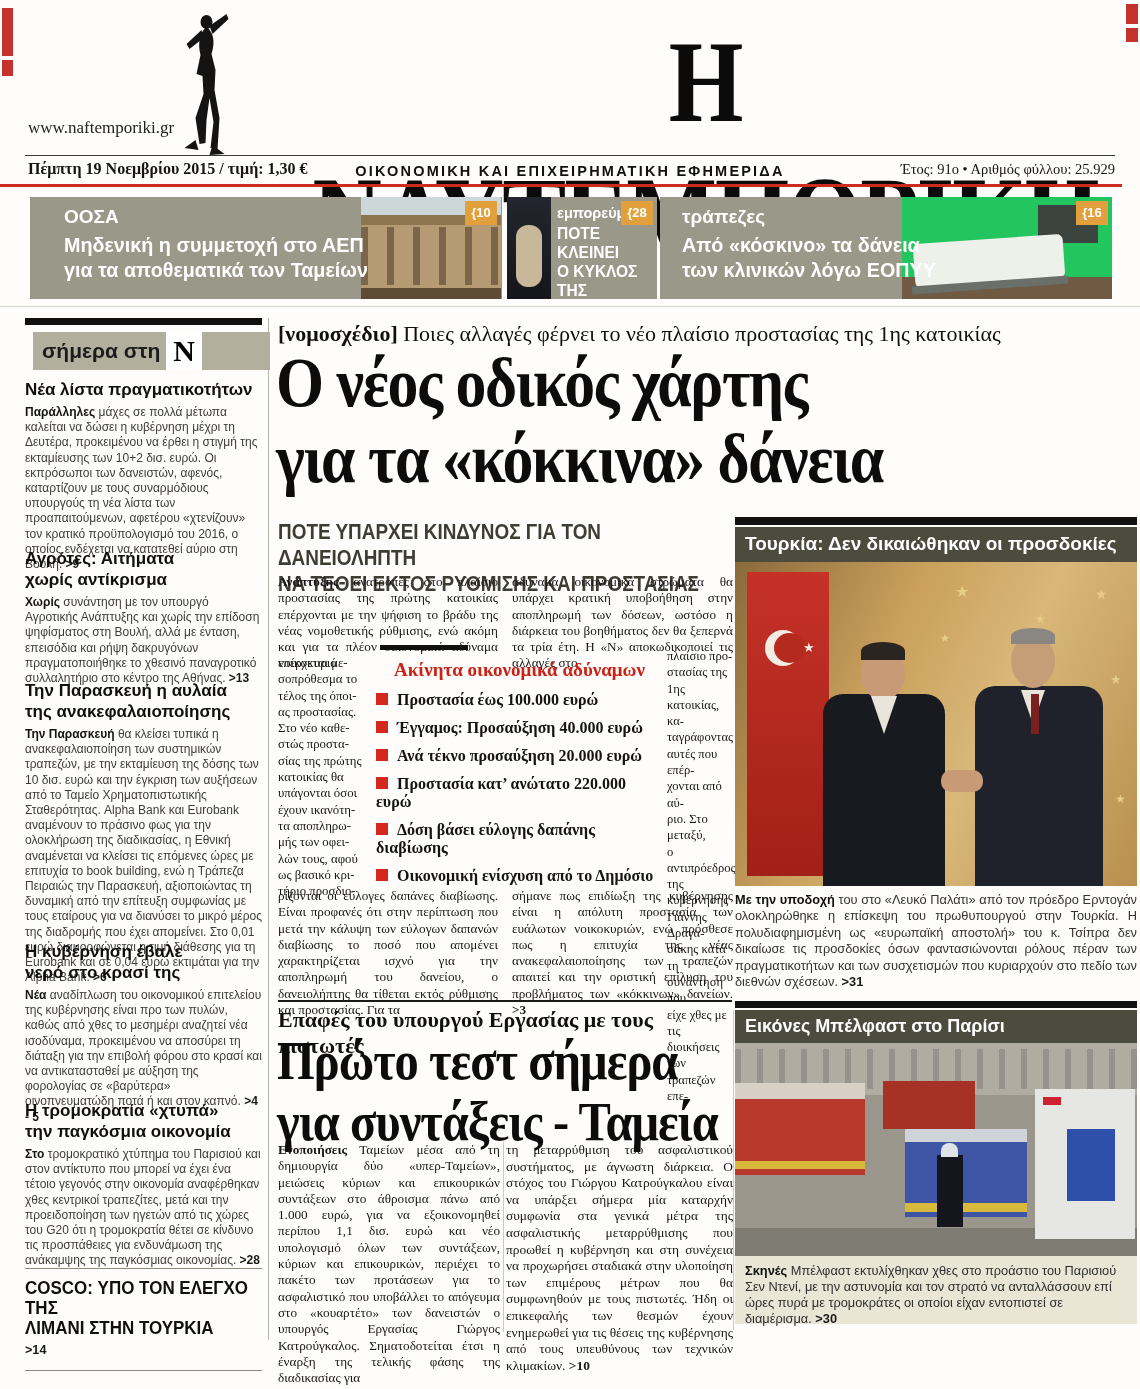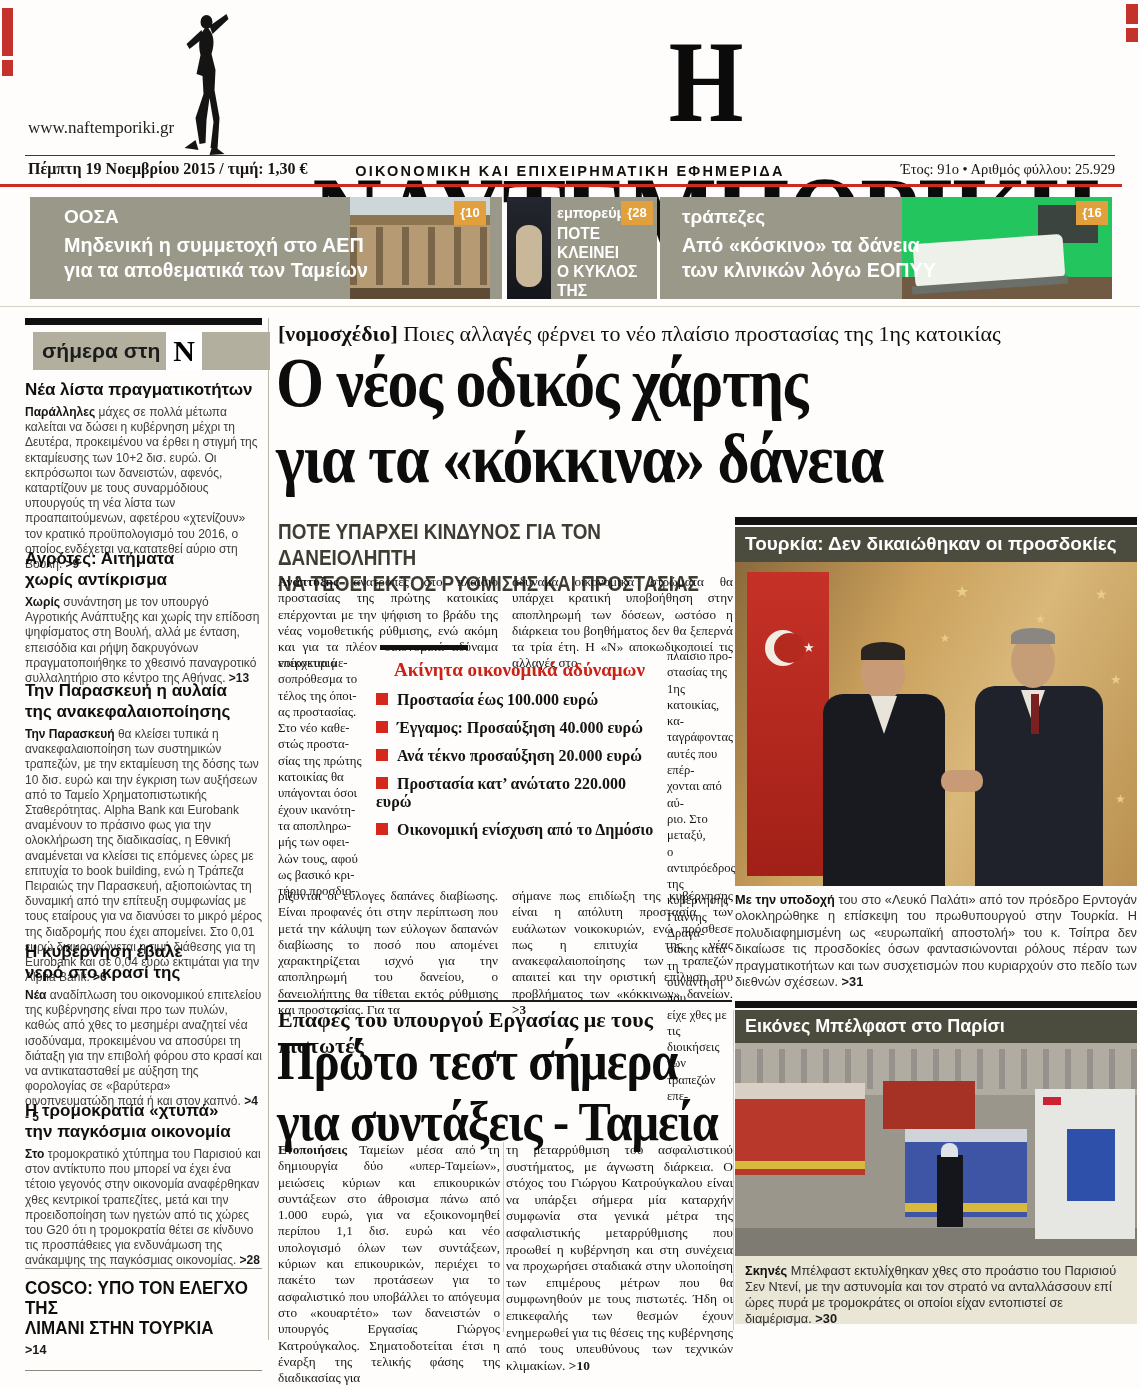--- a/index.html
+++ b/index.html
@@ -99,21 +99,21 @@
   .tk-cres-in{position:absolute;left:27px;top:61px;width:31px;height:30px;border-radius:50%;background:#b52a1f;}
   .tk-star{position:absolute;color:#f3ece2;font-size:13px;}
   .gold-star{position:absolute;color:#e8cd85;}
   .man{position:absolute;border-radius:20px 20px 0 0;}
   .head{position:absolute;border-radius:50%;}
   .shirt{position:absolute;background:#e8e4da;clip-path:polygon(0 0,100% 0,50% 100%);}
   #paris-photo{left:735px;top:1043px;width:402px;height:213px;background:#9a968c;}
   .pr-bldg{position:absolute;left:0;top:0;width:402px;height:52px;background:#b1aca1;}
   .pr-win{position:absolute;left:0;top:6px;width:402px;height:40px;
       background:repeating-linear-gradient(90deg,rgba(70,70,75,.25) 0 6px,transparent 6px 22px);}
-  #teaser1-photo{right:12px;width:140px;background:#b59a74;}
+  #teaser1-photo{right:1px;width:140px;background:#b59a74;}
   #teaser2-photo{left:0;width:44px;background:linear-gradient(#23262e,#14161b);}
   #teaser3-photo{right:0;width:210px;background:#22c55e;}
 </style>
 </head>
 <body>
 
 <div id="page">
 
   <div class="abs pmark" style="left:2px;top:8px;width:11px;height:48px;"></div>
   <div class="abs pmark" style="left:2px;top:60px;width:11px;height:16px;"></div>
@@ -286,20 +286,21 @@
     <b class="pageref">&gt;3</b>
   </div>
 
   <div class="abs" id="factbox">
     <div class="topline"></div>
     <h4>Ακίνητα οικονομικά αδύναμων</h4>
     <div class="fb-item"><span class="fb-sq"></span><span>Προστασία έως 100.000 ευρώ</span></div>
     <div class="fb-item"><span class="fb-sq"></span><span>Έγγαμος: Προσαύξηση 40.000 ευρώ</span></div>
     <div class="fb-item"><span class="fb-sq"></span><span>Ανά τέκνο προσαύξηση 20.000 ευρώ</span></div>
     <div class="fb-item"><span class="fb-sq"></span><span>Προστασία κατ’ ανώτατο 220.000 ευρώ</span></div>
+    <div class="fb-item"><span class="fb-sq"></span><span>Δόση βάσει εύλογης δαπάνης διαβίωσης</span></div>
     <div class="fb-item"><span class="fb-sq"></span><span>Οικονομική ενίσχυση από το Δημόσιο</span></div>
   </div>
 
   <div class="abs blk-bar" style="left:735px;top:517px;width:402px;height:8px;"></div>
   <div class="abs sans blk-head" style="left:735px;top:527px;width:392px;height:29px;">Τουρκία: Δεν δικαιώθηκαν οι προσδοκίες</div>
   <div class="abs photo" id="turkey-photo">
     <span class="gold-star" style="left:220px;top:20px;font-size:16px;">★</span>
     <span class="gold-star" style="left:300px;top:50px;font-size:12px;">★</span>
     <span class="gold-star" style="left:360px;top:24px;font-size:14px;">★</span>
     <span class="gold-star" style="left:250px;top:120px;font-size:12px;">★</span>

